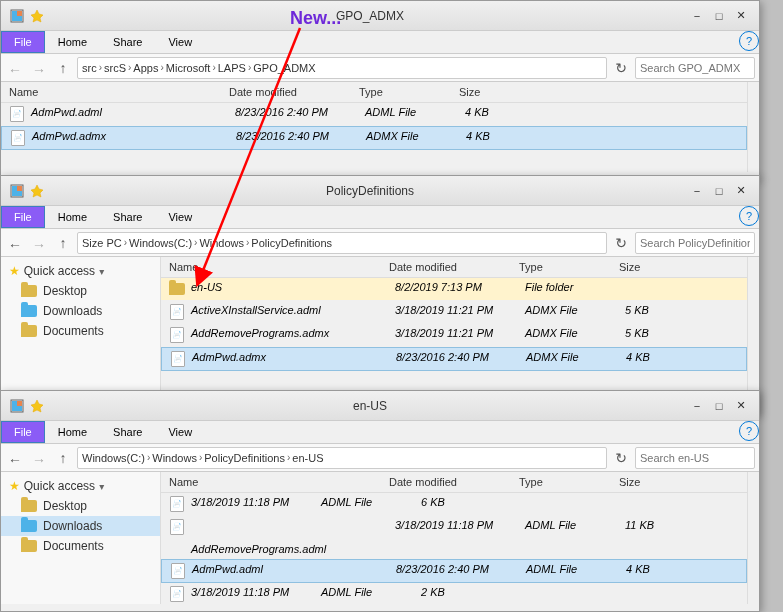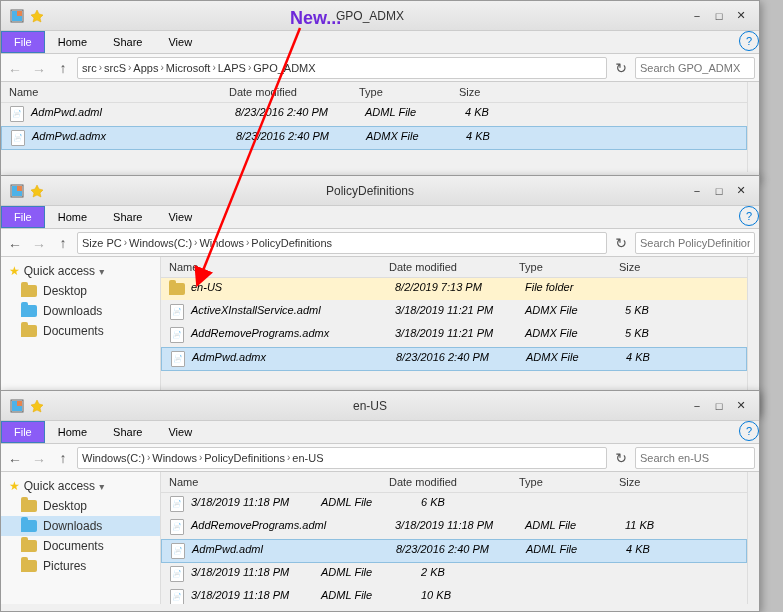--- a/index.html
+++ b/index.html
@@ -641,45 +641,41 @@
         <span>Desktop</span>
       </div>
       <div class="sidebar-item selected">
         <span class="downloads-folder"></span>
         <span>Downloads</span>
       </div>
       <div class="sidebar-item">
         <span class="folder-icon"></span>
         <span>Documents</span>
       </div>
-      <div class="sidebar-item">
-        <span class="folder-icon"></span>
-        <span>Pictures</span>
-      </div>
     </div>
     <div class="file-list">
       <div class="file-list-header">
         <div class="col-name">Name</div>
         <div class="col-date">Date modified</div>
         <div class="col-type">Type</div>
         <div class="col-size">Size</div>
       </div>
       <div class="file-row">
         <div class="file-icon">
             <div class="file-doc">📄</div>
           </div>
         <div class="col-date">3/18/2019 11:18 PM</div>
         <div class="col-type">ADML File</div>
         <div class="col-size">6 KB</div>
       </div>
       <div class="file-row">
         <div class="file-icon">
             <div class="file-doc">📄</div>
           </div>
-        <div class="col-name" style="flex: 0 0 204px;">AddRemovePrograms.adml</div>
+        <div class="col-name" style="flex: 0 0 204px; margin-top: 24px;">AddRemovePrograms.adml</div>
         <div class="col-date">3/18/2019 11:18 PM</div>
         <div class="col-type">ADML File</div>
         <div class="col-size">11 KB</div>
       </div>
       <div class="file-row selected">
         <div class="file-icon">
             <div class="file-doc">📄</div>
           </div>
         <div class="col-name" style="flex: 0 0 204px;">AdmPwd.adml</div>
         <div class="col-date">8/23/2016 2:40 PM</div>

